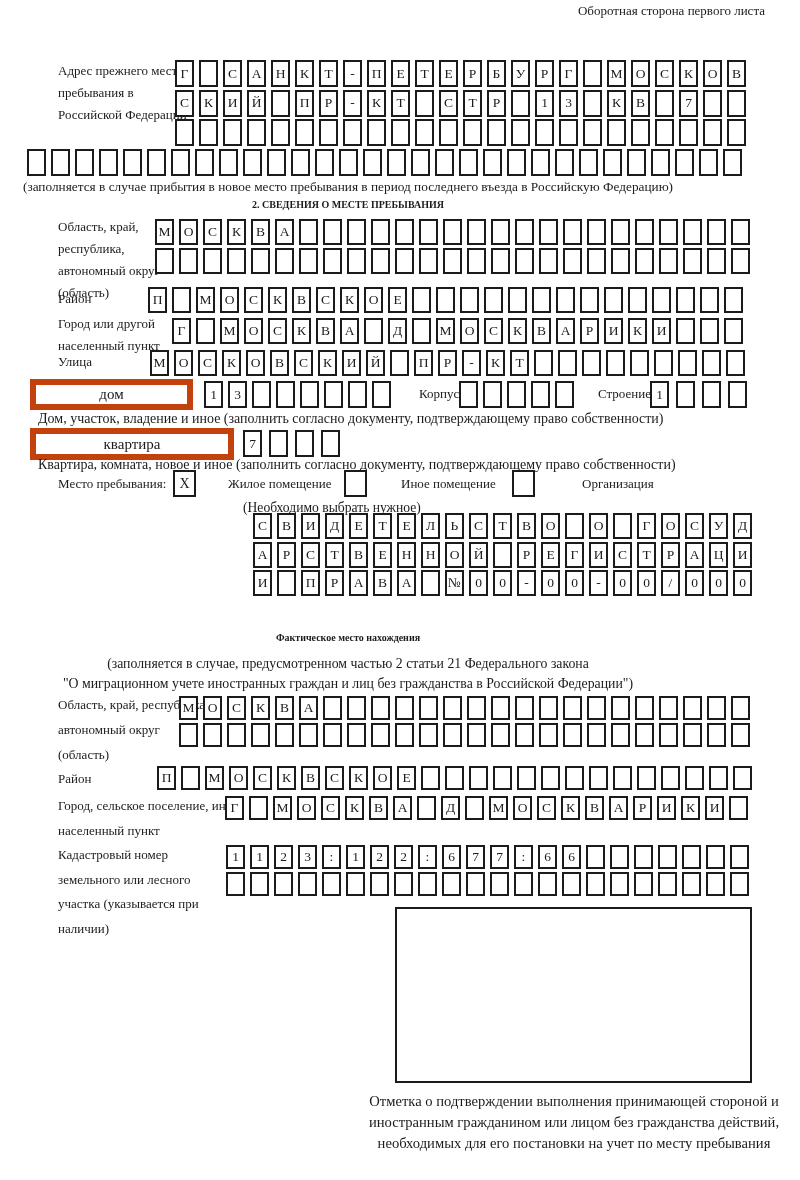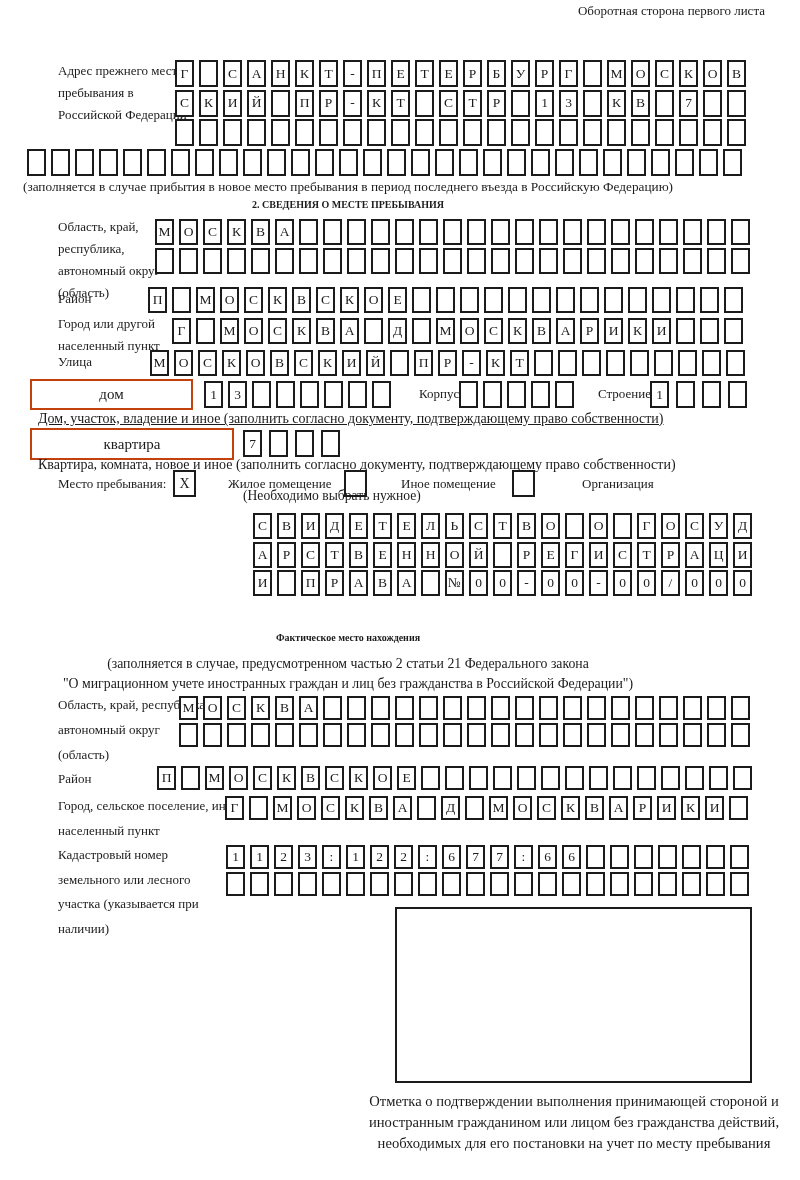--- a/index.html
+++ b/index.html
@@ -24,21 +24,21 @@
     box-sizing:border-box;
     display:flex;align-items:center;justify-content:center;
     font-size:13.5px;font-family:inherit;
     background:#fff;flex:0 0 auto;
   }
   .h27 .cell{height:27px;}
   .h24 .cell{height:24px;}
   .gap2{row-gap:2.5px;}
   .gap3{row-gap:3px;}
   .widebox{
-    border:2px solid #c2410c;box-sizing:border-box;
+    border:6px solid #c2410c;box-sizing:border-box;
     display:flex;align-items:center;justify-content:center;
     font-size:15px;background:#fff;
   }
   .chk{
     width:23px;height:27px;border:2px solid #1b1b1b;box-sizing:border-box;
     display:flex;align-items:center;justify-content:center;font-size:14px;background:#fff;
   }
   #stamp-box{border:2px solid #1b1b1b;box-sizing:border-box;background:#fff;}
   #stamp-caption{font-size:14.6px;line-height:21px;text-align:center;}
 </style>
@@ -329,39 +329,39 @@
       <span class="cell"></span>
       <span class="cell"></span>
     </div>
   <div class="abs lbl" style="left:578px;top:383px;">Строение</div>
   <div class="abs cells h27" style="left:650px;top:381px;gap:7px;">
       <span class="cell">1</span>
       <span class="cell"></span>
       <span class="cell"></span>
       <span class="cell"></span>
     </div>
-  <div class="abs note" style="left:38px;top:411px;font-size:14px;text-decoration:underline;">Дом, участок, владение и иное (заполнить согласно документу, подтверждающему право собственности)</div>
+  <div class="abs note" style="left:38px;top:411px;font-size:14px;">Дом, участок, владение и иное (заполнить согласно документу, подтверждающему право собственности)</div>
 
   <div class="abs widebox" style="left:30px;top:428px;width:204px;height:32px;">квартира</div>
   <div class="abs cells h27" style="left:243px;top:430px;gap:7px;">
       <span class="cell">7</span>
       <span class="cell"></span>
       <span class="cell"></span>
       <span class="cell"></span>
     </div>
   <div class="abs note" style="left:38px;top:457px;font-size:14px;">Квартира, комната, новое и иное (заполнить согласно документу, подтверждающему право собственности)</div>
 
   <div class="abs lbl" style="left:38px;top:473px;">Место пребывания:</div>
   <div class="abs chk" style="left:173px;top:470px;">X</div>
   <div class="abs lbl" style="left:208px;top:473px;">Жилое помещение</div>
   <div class="abs chk" style="left:344px;top:470px;"></div>
   <div class="abs lbl" style="left:381px;top:473px;">Иное помещение</div>
   <div class="abs chk" style="left:512px;top:470px;"></div>
   <div class="abs lbl" style="left:562px;top:473px;">Организация</div>
-  <div class="abs note" style="left:243px;top:488px;font-size:13.6px;">(Необходимо выбрать нужное)</div>
+  <div class="abs note" style="left:243px;top:500px;font-size:13.6px;">(Необходимо выбрать нужное)</div>
 
   <div class="abs cells-col gap2" style="left:253px;top:513px;">
     <div class="cells">
         <span class="cell">С</span>
         <span class="cell">В</span>
         <span class="cell">И</span>
         <span class="cell">Д</span>
         <span class="cell">Е</span>
         <span class="cell">Т</span>
         <span class="cell">Е</span>

